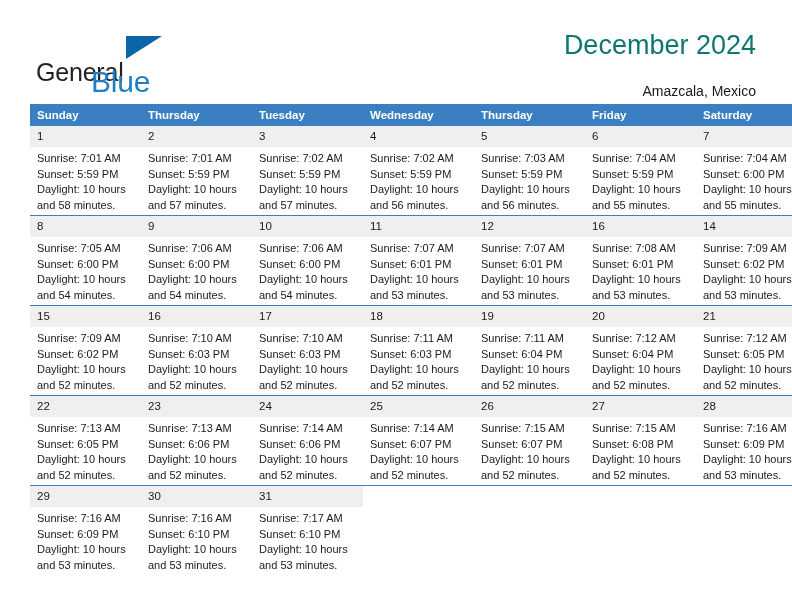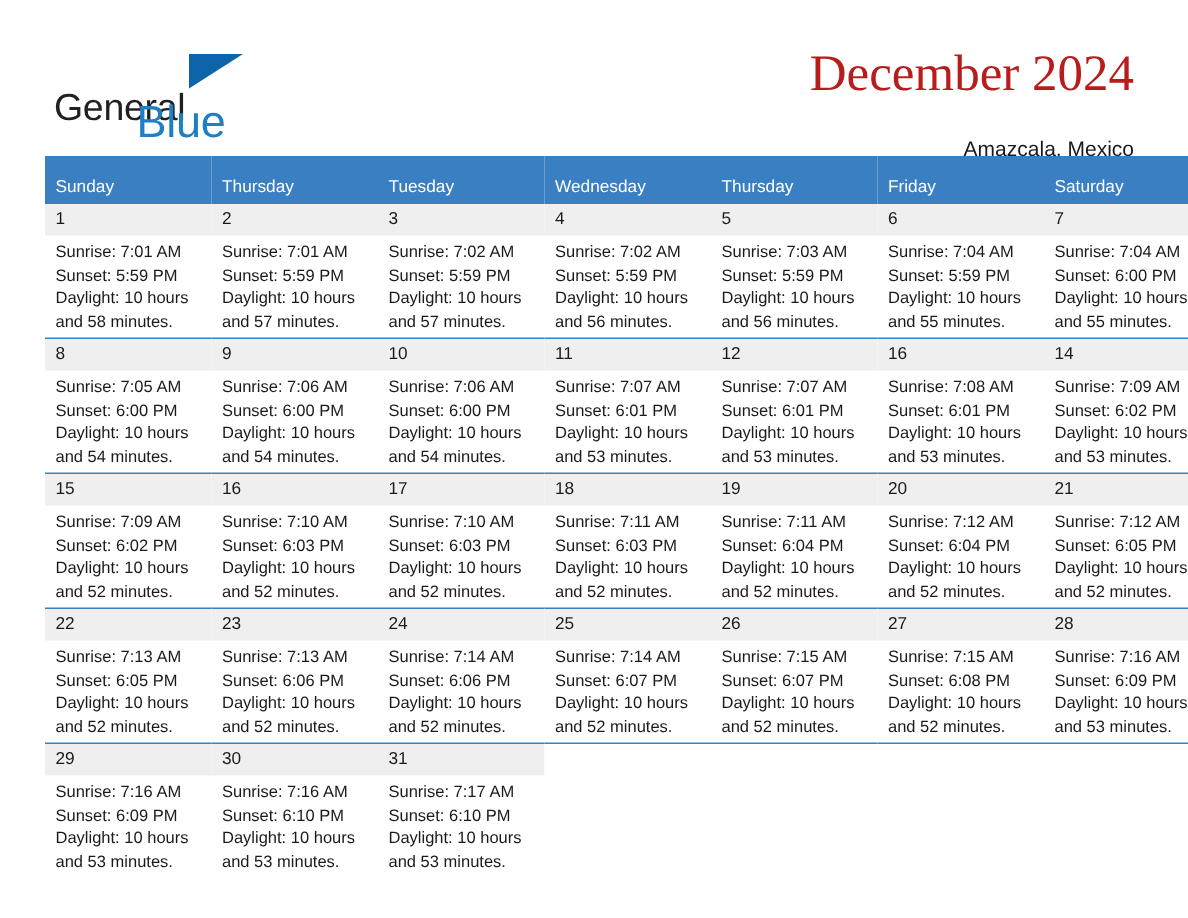--- a/index.html
+++ b/index.html
@@ -64,25 +64,24 @@
     border-bottom: 23px solid transparent;
   }
 
   .title-block {
     position: absolute;
     right: 36px;
     top: 30px;
     text-align: right;
   }
   .cal-title {
-    font-size: 34px;
-    color: #b91c1c;
+    font-size: 27px;
+    color: #0f766e;
     line-height: 1.15;
     white-space: nowrap;
-    font-family: Liberation Serif, serif;
   }
   .cal-subtitle {
     font-size: 14px;
     color: #1a1a1a;
     margin-top: 22px;
     line-height: 1.2;
     white-space: nowrap;
   }
 
   
@@ -91,23 +90,23 @@
     left: 30px;
     top: 104px;
     width: 728px;
     border-collapse: collapse;
     table-layout: fixed;
   }
   .calendar th {
     background: #3a7fc1;
     color: #ffffff;
     font-size: 11.5px;
-    font-weight: normal;
+    font-weight: bold;
     text-align: left;
-    padding: 15px 0 5px 7px;
+    padding: 5px 0 5px 7px;
     width: 104px;
     border: none;
   }
   .calendar td {
     vertical-align: top;
     padding: 0;
     border: none;
     width: 104px;
     height: 89px;
     background: #ffffff;

